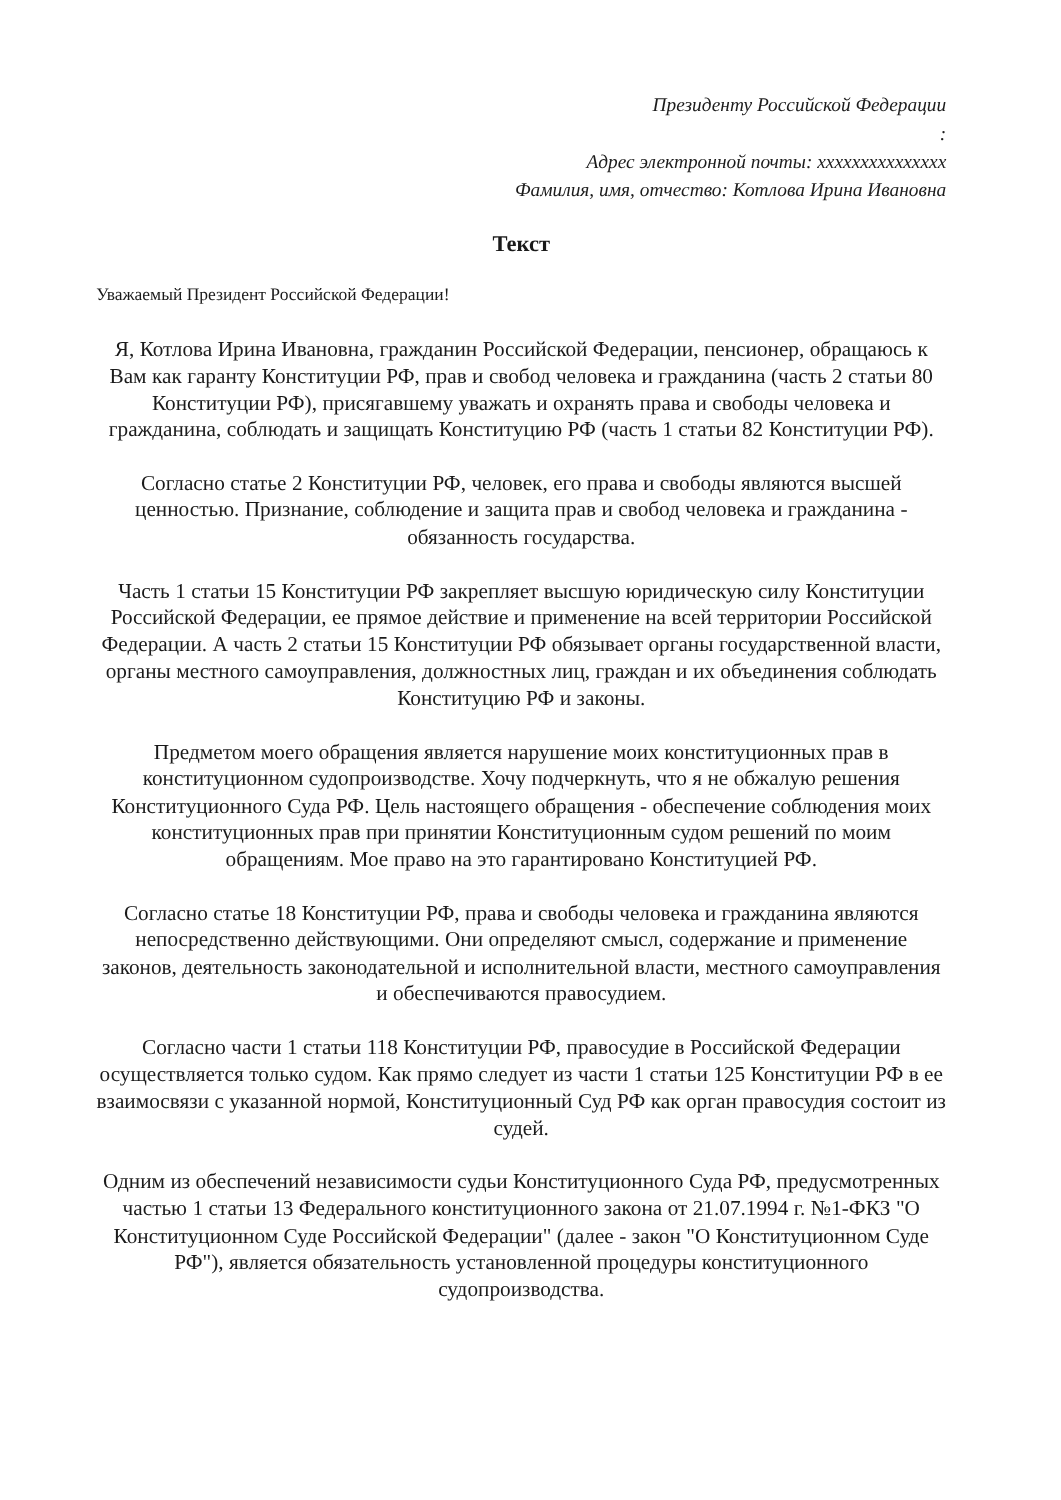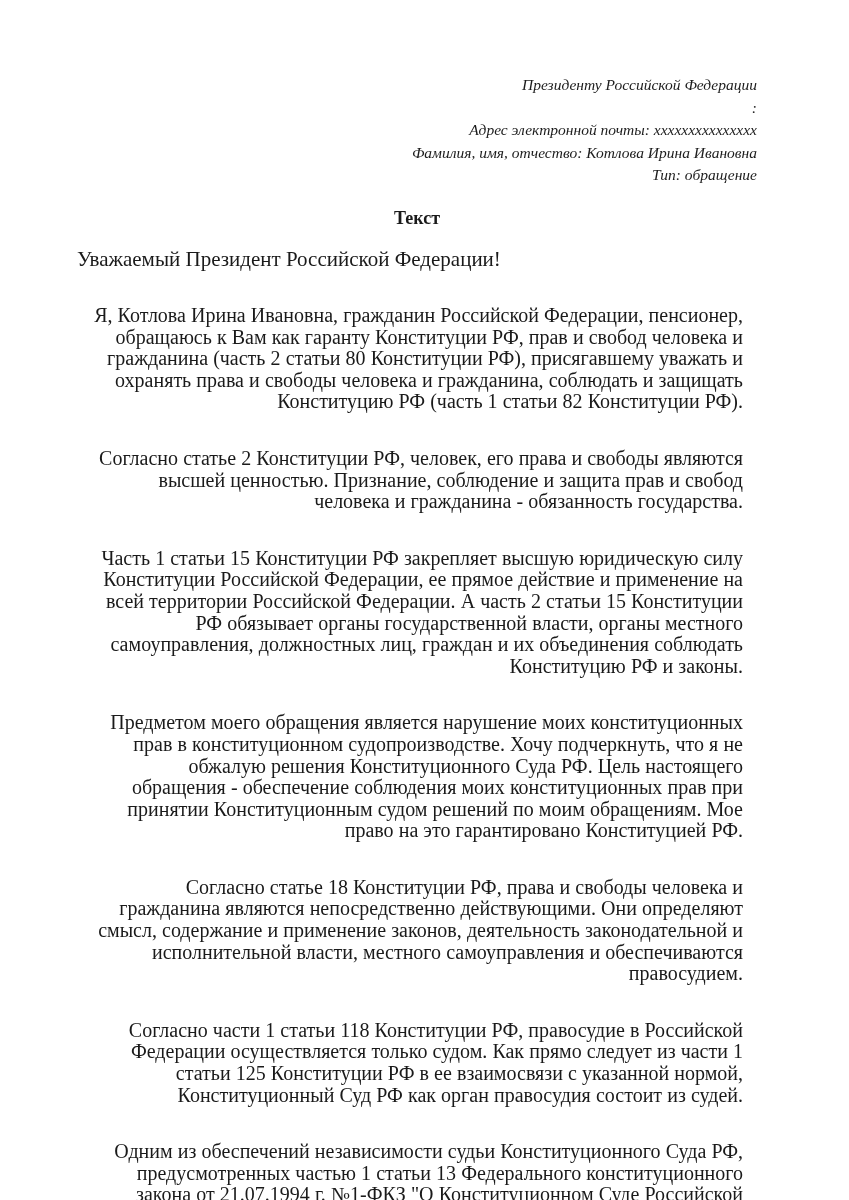--- a/index.html
+++ b/index.html
@@ -51,48 +51,47 @@
     margin-top: 21px;
     text-align: center;
     font-weight: bold;
     font-size: 18px;
     line-height: 20px;
   }
 
   
   .salutation {
     margin-top: 21px;
-    font-size: 21px;
+    font-size: 14px;
     line-height: 21.5px;
     text-align: left;
   }
   .body-text {
     margin-top: 0;
   }
   .para {
-    font-size: 20px;
+    font-size: 17px;
     line-height: 21.6px;
-    text-align: right;
-    margin: 14px;
+    text-align: center;
+    margin: 0;
     padding-top: 21px;
     word-spacing: 0.1px;
   }
 </style>
 </head>
 <body>
 
 <div class="page">
   <div class="content">
 
     <div class="header-block">
       <span class="header-line">Президенту Российской Федерации</span>
       <span class="header-line colon-line">:</span>
       <span class="header-line">Адрес электронной почты: xxxxxxxxxxxxxxx</span>
       <span class="header-line">Фамилия, имя, отчество: Котлова Ирина Ивановна</span>
-      <span class="header-line">Тип: обращение</span>
     </div>
 
     <div class="doc-heading">Текст</div>
 
     <div class="salutation">Уважаемый Президент Российской Федерации!</div>
 
     <div class="body-text">
       <p class="para">Я, Котлова Ирина Ивановна, гражданин Российской Федерации, пенсионер, обращаюсь к Вам как гаранту Конституции РФ, прав и свобод человека и гражданина (часть 2 статьи 80 Конституции РФ), присягавшему уважать и охранять права и свободы человека и гражданина, соблюдать и защищать Конституцию РФ (часть 1 статьи 82 Конституции РФ).</p>
       <p class="para">Согласно статье 2 Конституции РФ, человек, его права и свободы являются высшей ценностью. Признание, соблюдение и защита прав и свобод человека и гражданина - обязанность государства.</p>
       <p class="para">Часть 1 статьи 15 Конституции РФ закрепляет высшую юридическую силу Конституции Российской Федерации, ее прямое действие и применение на всей территории Российской Федерации. А часть 2 статьи 15 Конституции РФ обязывает органы государственной власти, органы местного самоуправления, должностных лиц, граждан и их объединения соблюдать Конституцию РФ и законы.</p>

